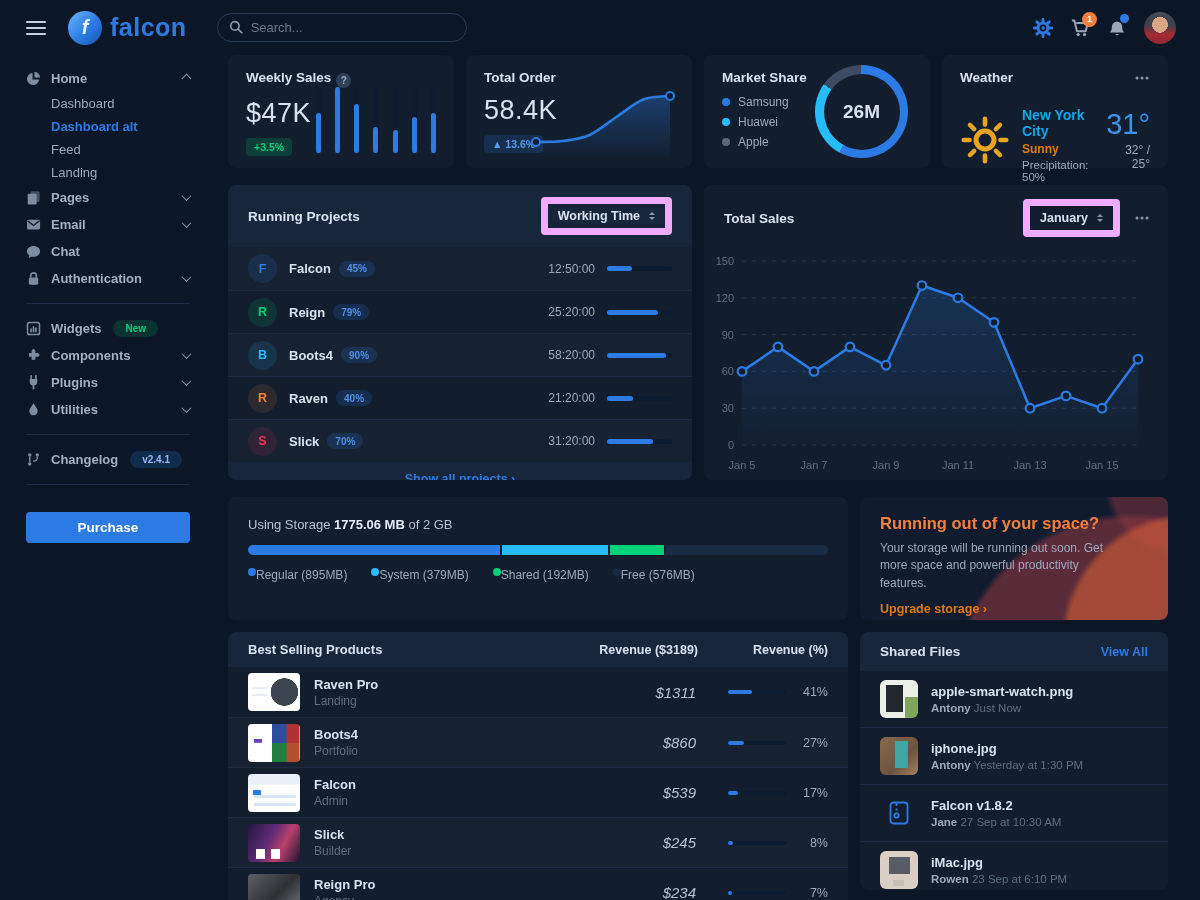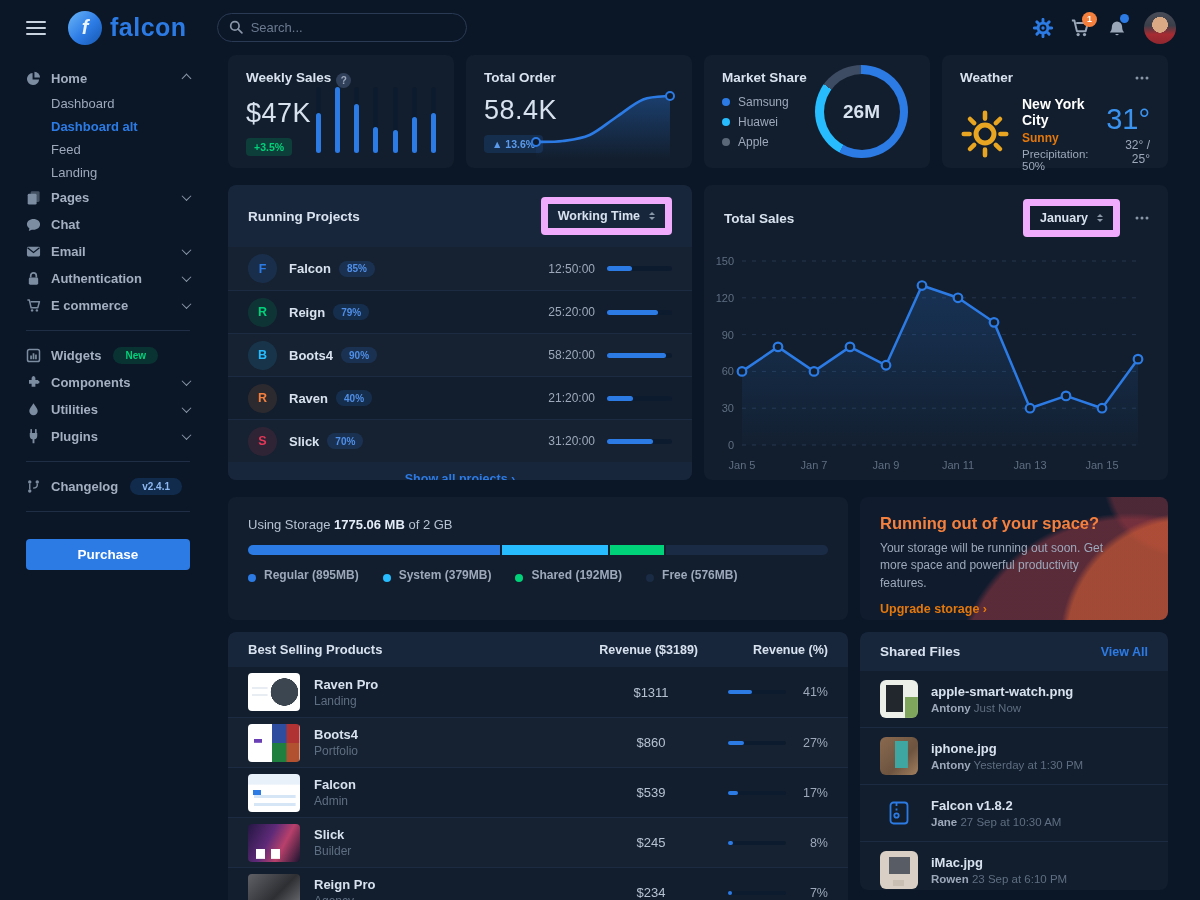--- a/index.html
+++ b/index.html
@@ -68,21 +68,21 @@
   .ms-legend .li { display:flex; align-items:center; gap:8px; color:#9da9bb; font-size:12px; margin-top:6px; }
   .dot8 { width:8px; height:8px; border-radius:50%; flex:none; }
   .donut { position:absolute; right:22px; top:10px; width:93px; height:93px; border-radius:50%; display:grid; place-items:center; }
   .donut-hole { width:76px; height:76px; border-radius:50%; background:#121e2d; display:grid; place-items:center; color:#d8e2ef; font-size:19px; font-weight:bold; }
   .dots-ic { color:#8a97a9; width:16px; height:16px; cursor:pointer; }
   .dots-ic svg { width:100%; height:100%; }
   .weather-head { display:flex; justify-content:space-between; align-items:flex-start; }
   .weather-body { display:flex; align-items:center; gap:12px; margin-top:10px; }
   .sun { width:50px; height:50px; color:#e8a522; flex:none; }
   .sun svg { width:100%; height:100%; }
-  .w-city { color:#ffffff; font-weight:bold; font-size:14px; }
+  .w-city { color:#0ea5e9; font-weight:bold; font-size:14px;margin-top:11px; }
   .w-cond { color:#e5780b; font-weight:bold; font-size:12px; margin-top:3px; }
   .w-prec { color:#9da9bb; font-size:11.5px; margin-top:3px; }
   .w-right { margin-left:auto; text-align:right; }
   .w-temp { color:#3b93f0; font-size:29px; }
   .w-range { color:#9da9bb; font-size:12px; margin-top:2px; }
   
   .rp-card { width:464px; height:295px; display:flex; flex-direction:column; overflow:hidden; }
   .card-head { display:flex; align-items:center; justify-content:space-between; padding:12px 20px; background:#18263c; border-radius:8px 8px 0 0; }
   .select-pill { display:flex; align-items:center; gap:9px; border:7px solid #f0abfc; border-radius:4px; padding:5px 10px; color:#d8e2ef; font-size:12.5px; font-weight:bold; cursor:pointer; background:transparent; }
   .caret-ud { display:flex; flex-direction:column; gap:2px; }
@@ -106,21 +106,21 @@
   .ts-head { display:flex; align-items:center; padding:14px 18px 4px 20px; }
   .ts-head .card-title { flex:1; }
   .ts-head .dots-ic { margin-left:14px; }
   
   .storage-card { width:620px; height:123px; padding:20px; }
   .st-line { font-size:13px; color:#b6c1d2; }
   .st-line b { color:#e4ecf7; }
   .st-bar { display:flex; gap:2px; height:10px; margin-top:13px; border-radius:5px; overflow:hidden; }
   .st-bar i { display:block; height:100%; }
   .st-legend { display:flex; gap:24px; margin-top:13px; }
-  .st-legend .li { display:flex; align-items:flex-end; gap:8px; font-size:12px; color:#9da9bb;font-weight:bold; }
+  .st-legend .li { display:flex; align-items:flex-start; font-size:12px; color:#9da9bb; }
   .space-card { width:308px; height:123px; padding:17px 20px; overflow:hidden;
     background:
       radial-gradient(circle at 107% 118%, rgba(210,95,52,.60) 0 34%, rgba(0,0,0,0) 36%),
       radial-gradient(circle at 88% 160%, rgba(150,55,66,.55) 0 52%, rgba(0,0,0,0) 54%),
       radial-gradient(circle at 104% -14%, rgba(150,55,66,.45) 0 20%, rgba(0,0,0,0) 22%),
       #101c2e; }
   .space-title { color:#f5803e; font-size:16.5px; font-weight:bold; }
   .space-body { color:#9da9bb; font-size:12px; line-height:1.45; margin-top:7px; width:240px; }
   .link-orange { color:#e5780b; font-weight:bold; font-size:12.5px; cursor:pointer; display:inline-block; margin-top:10px; }
   
@@ -130,21 +130,21 @@
   .bs-col { color:#d8e2ef; font-weight:bold; font-size:12.5px; }
   .bs-col.rev { width:150px; text-align:right; }
   .bs-col.pct { width:130px; text-align:right; }
   .bs-row { display:flex; align-items:center; height:50px; padding:0 20px; }
   .bs-row:nth-child(even) { background:rgba(255,255,255,.018); }
   .bs-row + .bs-row { border-top:1px solid #1c2a42; }
   .bs-thumb { width:52px; height:38px; border-radius:4px; margin-right:14px; flex:none; background-repeat:no-repeat; }
   .bs-info { flex:1; }
   .bs-name { color:#d8e2ef; font-weight:bold; font-size:13px; }
   .bs-cat { color:#5e6e82; font-size:12px; margin-top:2px; }
-  .bs-rev { width:90px; text-align:center; color:#b6c1d2; font-size:13px; }
+  .bs-rev { width:90px; text-align:right; color:#b6c1d2; font-size:15px;font-style:italic; }
   .bs-row .prog { width:58px; height:4px; margin-left:32px; }
   .bs-pct { width:42px; text-align:right; color:#9da9bb; font-size:12.5px; }
   
   .sf-card { width:308px; height:258px; overflow:hidden; }
   .sf-row { display:flex; align-items:center; padding:9px 20px; }
   .sf-row + .sf-row { border-top:1px solid #1c2a42; }
   .sf-thumb { width:38px; height:38px; border-radius:6px; margin-right:13px; flex:none; background-repeat:no-repeat; }
   .sf-thumb.icon { display:grid; place-items:center; color:#2c7be5; }
   .sf-thumb.icon svg { width:24px; height:32px; }
   .sf-name { color:#d8e2ef; font-weight:bold; font-size:13px; }
@@ -221,47 +221,38 @@
         <div class="sb-item">
           <span class="sb-icon"><svg viewBox="0 0 16 16" fill="none">
               <rect x="5" y="1.2" width="9.5" height="11.5" rx="1.5" fill="currentColor" opacity=".5"></rect>
               <rect x="1.8" y="4" width="9.5" height="11.5" rx="1.5" fill="currentColor"></rect>
             </svg></span>
           <span class="sb-label">Pages</span>
           <span class="chev down"></span>
         </div>
         <div class="sb-item">
           <span class="sb-icon"><svg viewBox="0 0 16 16" fill="none">
-              <path d="M8 2C4.1 2 1 4.5 1 7.7c0 1.8 1 3.4 2.6 4.4L3 15l3.1-1.5c.6.1 1.2.2 1.9.2 3.9 0 7-2.5 7-5.9S11.9 2 8 2z" fill="currentColor"></path>
-            </svg></span>
-          <span class="sb-label">Chat</span>
-        </div>
-        <div class="sb-item">
-          <span class="sb-icon"><svg viewBox="0 0 16 16" fill="none">
               <rect x="1" y="2.8" width="14" height="10.4" rx="1.5" fill="currentColor"></rect>
               <path d="M1.6 4l6.4 5 6.4-5" stroke="#0b1727" stroke-width="1.3"></path>
             </svg></span>
           <span class="sb-label">Email</span>
           <span class="chev down"></span>
         </div>
         <div class="sb-item">
           <span class="sb-icon"><svg viewBox="0 0 16 16" fill="none">
+              <path d="M8 2C4.1 2 1 4.5 1 7.7c0 1.8 1 3.4 2.6 4.4L3 15l3.1-1.5c.6.1 1.2.2 1.9.2 3.9 0 7-2.5 7-5.9S11.9 2 8 2z" fill="currentColor"></path>
+            </svg></span>
+          <span class="sb-label">Chat</span>
+        </div>
+        <div class="sb-item">
+          <span class="sb-icon"><svg viewBox="0 0 16 16" fill="none">
               <path d="M5 7V5a3 3 0 0 1 6 0v2" stroke="currentColor" stroke-width="1.8"></path>
               <rect x="3" y="7" width="10" height="7.6" rx="1.5" fill="currentColor"></rect>
             </svg></span>
           <span class="sb-label">Authentication</span>
-          <span class="chev down"></span>
-        </div>
-        <div class="sb-item">
-          <span class="sb-icon"><svg viewBox="0 0 16 16" fill="none">
-              <path d="M1.5 2h2l2 8.5h7l1.8-6.5H5" stroke="currentColor" stroke-width="1.6" stroke-linejoin="round"></path>
-              <circle cx="6.5" cy="13.2" r="1.3" fill="currentColor"></circle>
-              <circle cx="11.6" cy="13.2" r="1.3" fill="currentColor"></circle>
-            </svg></span>
-          <span class="sb-label">E commerce</span>
           <span class="chev down"></span>
         </div>
         <div class="sb-divider"></div>
         <div class="sb-item">
           <span class="sb-icon"><svg viewBox="0 0 16 16" fill="none">
               <rect x="1.6" y="1.6" width="12.8" height="12.8" rx="2" stroke="currentColor" stroke-width="1.6"></rect>
               <rect x="4.5" y="8" width="1.8" height="4" fill="currentColor"></rect>
               <rect x="7.1" y="5.6" width="1.8" height="6.4" fill="currentColor"></rect>
               <rect x="9.7" y="7" width="1.8" height="5" fill="currentColor"></rect>
             </svg></span>
@@ -272,31 +263,31 @@
           <span class="sb-icon"><svg viewBox="0 0 16 16" fill="none">
               <path d="M6 2.6h4v2.8h2.8v4H10v3.2H6v-3.2H3.2v-4H6z" fill="currentColor"></path>
               <circle cx="8" cy="2.6" r="1.6" fill="currentColor"></circle>
               <circle cx="12.8" cy="7.4" r="1.6" fill="currentColor"></circle>
             </svg></span>
           <span class="sb-label">Components</span>
           <span class="chev down"></span>
         </div>
         <div class="sb-item">
           <span class="sb-icon"><svg viewBox="0 0 16 16" fill="none">
-              <path d="M8 1.2C5.9 4.5 3.5 7 3.5 9.7a4.5 4.5 0 0 0 9 0C12.5 7 10.1 4.5 8 1.2z" fill="currentColor"></path>
-            </svg></span>
-          <span class="sb-label">Utilities</span>
-          <span class="chev down"></span>
-        </div>
-        <div class="sb-item">
-          <span class="sb-icon"><svg viewBox="0 0 16 16" fill="none">
               <path d="M5.5.8v3.4M10.5.8v3.4" stroke="currentColor" stroke-width="1.7" stroke-linecap="round"></path>
               <path d="M4 4.2h8v2.9a4 4 0 0 1-3 3.9v4.2H7V11A4 4 0 0 1 4 7.1z" fill="currentColor"></path>
             </svg></span>
           <span class="sb-label">Plugins</span>
+          <span class="chev down"></span>
+        </div>
+        <div class="sb-item">
+          <span class="sb-icon"><svg viewBox="0 0 16 16" fill="none">
+              <path d="M8 1.2C5.9 4.5 3.5 7 3.5 9.7a4.5 4.5 0 0 0 9 0C12.5 7 10.1 4.5 8 1.2z" fill="currentColor"></path>
+            </svg></span>
+          <span class="sb-label">Utilities</span>
           <span class="chev down"></span>
         </div>
         <div class="sb-divider"></div>
         <div class="sb-item">
           <span class="sb-icon"><svg viewBox="0 0 16 16" fill="none">
               <circle cx="4" cy="3.2" r="1.8" fill="currentColor"></circle>
               <circle cx="12" cy="3.2" r="1.8" fill="currentColor"></circle>
               <circle cx="4" cy="12.8" r="1.8" fill="currentColor"></circle>
               <path d="M4 5v6M12 5v1.6c0 2.2-2.2 2.8-4.4 3.1" stroke="currentColor" stroke-width="1.5"></path>
             </svg></span>
@@ -416,21 +407,21 @@
             <span class="caret-ud">
                 <b class="u"></b>
                 <b class="d"></b>
               </span>
           </span>
         </div>
         <div class="rp-rows">
             <div class="rp-row">
               <span class="rp-avatar" style="color: rgb(44, 123, 229); background: rgba(44, 123, 229, 0.15);">F</span>
               <span class="rp-name">Falcon</span>
-              <span class="rp-badge">85%</span>
+              <span class="rp-badge">45%</span>
               <span class="rp-time">12:50:00</span>
               <span class="prog">
                 <i style="width: 38%;"></i>
               </span>
             </div>
             <div class="rp-row">
               <span class="rp-avatar" style="color: rgb(0, 210, 122); background: rgba(0, 210, 122, 0.12);">R</span>
               <span class="rp-name">Reign</span>
               <span class="rp-badge">79%</span>
               <span class="rp-time">25:20:00</span>

